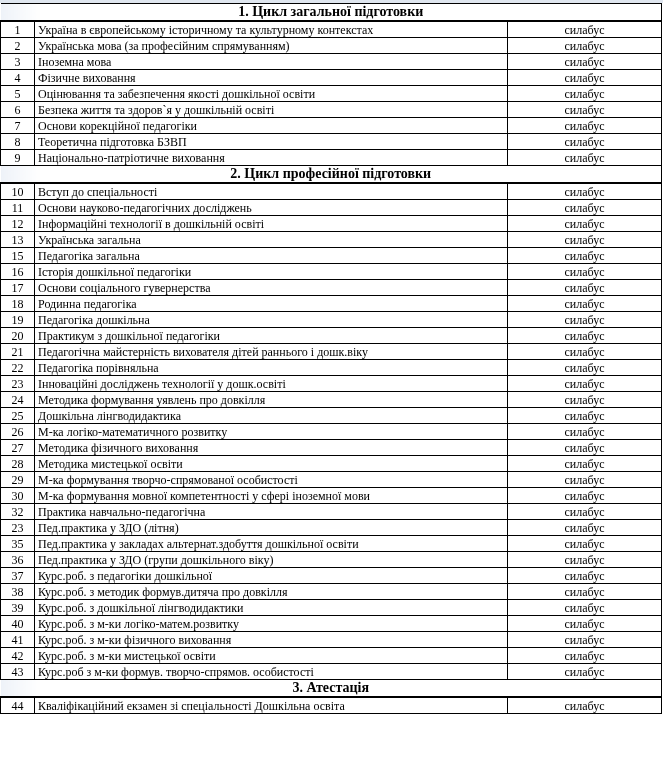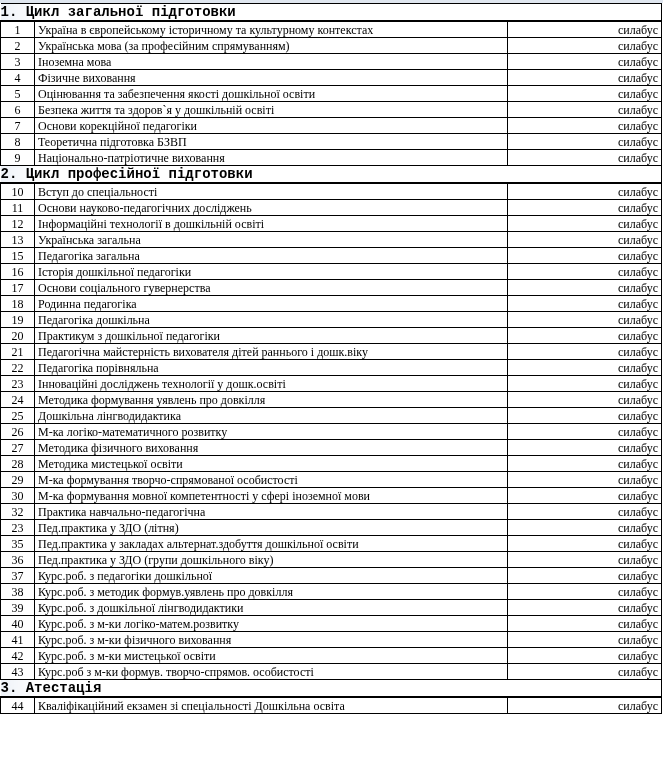--- a/index.html
+++ b/index.html
@@ -4,22 +4,22 @@
 <style>
   html, body { margin:0; padding:0; background:#ffffff; }
   body { width:663px; height:764px; overflow:hidden; position:relative; font-family:"Liberation Serif", "DejaVu Serif", serif; color:#000; }
   .topline { position:absolute; left:0; top:0; width:663px; height:3px; background:#dfe6ef; }
   table { position:absolute; left:0; top:3px; border-collapse:collapse; width:661px; table-layout:fixed; }
   col.c-num { width:34px; }
   col.c-name { width:473px; }
   col.c-link { width:154px; }
   td { border:1px solid #000; padding:0 3px; font-size:12px; line-height:14px; height:15px; white-space:nowrap; overflow:hidden; }
   td.num { text-align:center; padding:0; }
-  td.link { text-align:right; }
-  tr.section td { height:16px; font-size:14px; font-weight:bold; border-left:none; border-right:1px solid #000; background:linear-gradient(to right,#eef2f8 0,#ffffff 40px); padding:0; line-height:16px;font-family:Liberation Mono, monospace; }
+  td.link { text-align:center; }
+  tr.section td { height:16px; font-size:14px; font-weight:bold; text-align:center; border-left:none; border-right:1px solid #000; background:linear-gradient(to right,#eef2f8 0,#ffffff 40px); padding:0; line-height:16px; }
   tr.section td.title { border-bottom:2px solid #000; }
   .syllabus-link { color:#000; text-decoration:none; cursor:pointer; }
 </style>
 </head>
 <body>
 
 <div class="topline"></div>
 
 <table>
   <colgroup>
@@ -199,21 +199,21 @@
         <td>Пед.практика у ЗДО (групи дошкільного віку)</td>
         <td class="link"><span class="syllabus-link">силабус</span></td>
       </tr>
       <tr>
         <td class="num">37</td>
         <td>Курс.роб. з педагогіки дошкільної</td>
         <td class="link"><span class="syllabus-link">силабус</span></td>
       </tr>
       <tr>
         <td class="num">38</td>
-        <td>Курс.роб. з методик формув.уявлень про довкілля</td>
+        <td>Курс.роб. з методик формув.дитяча про довкілля</td>
         <td class="link"><span class="syllabus-link">силабус</span></td>
       </tr>
       <tr>
         <td class="num">39</td>
         <td>Курс.роб. з дошкільної лінгводидактики</td>
         <td class="link"><span class="syllabus-link">силабус</span></td>
       </tr>
       <tr>
         <td class="num">40</td>
         <td>Курс.роб. з м-ки логіко-матем.розвитку</td>

